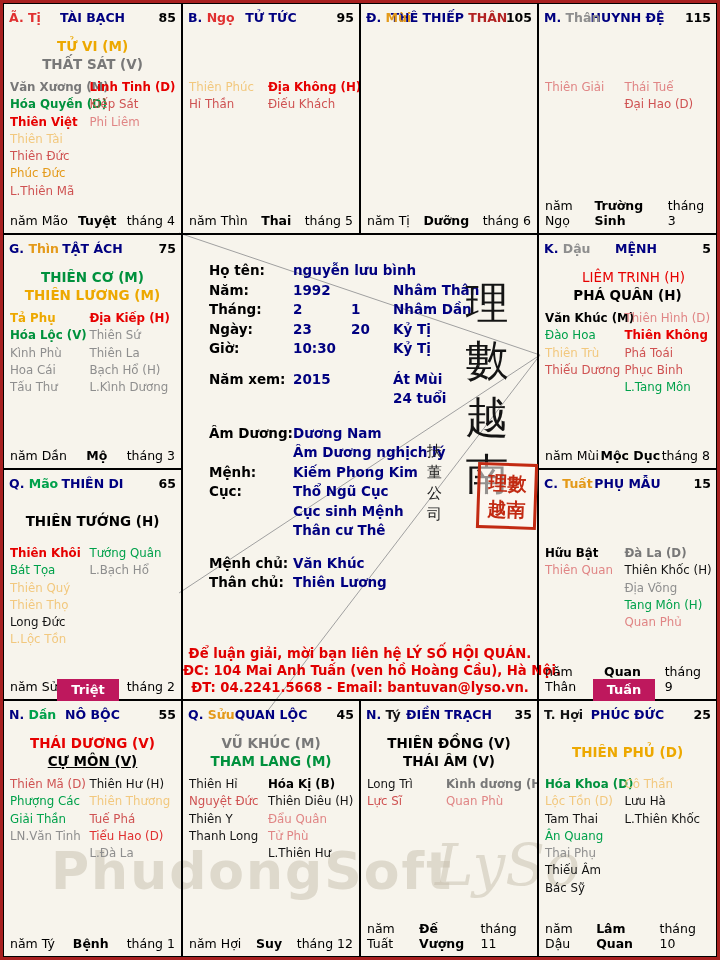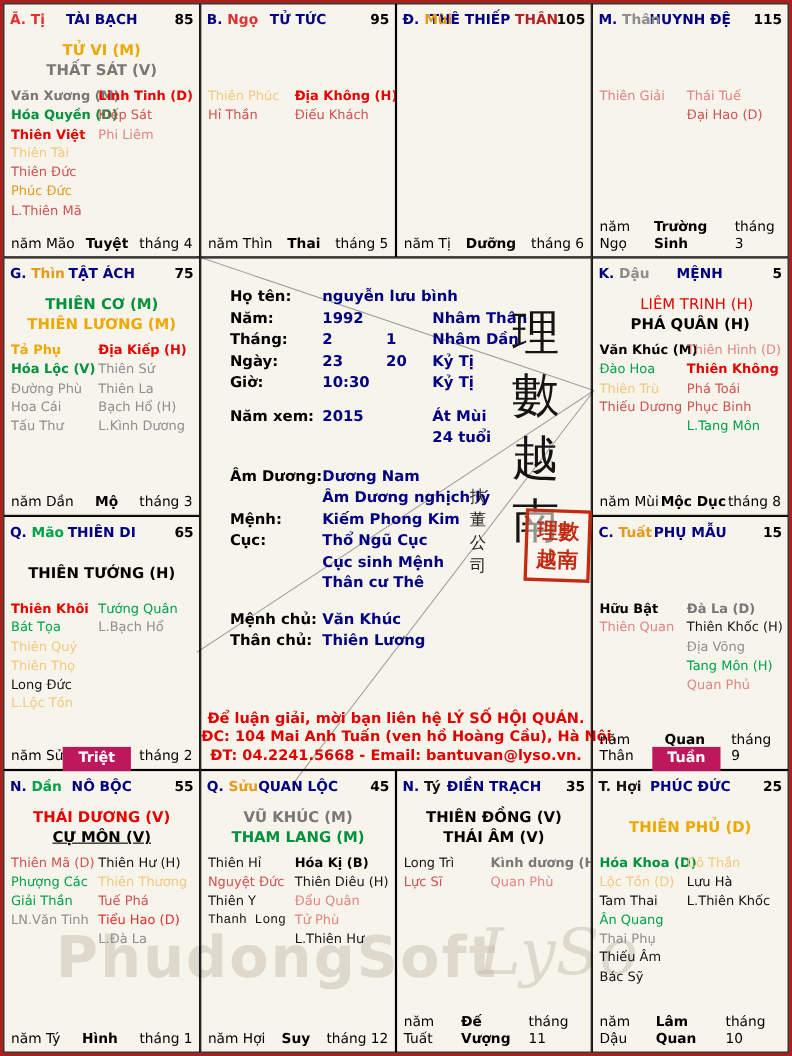--- a/index.html
+++ b/index.html
@@ -161,21 +161,21 @@
         <span class="pscore">75</span>
       </div>
       <div class="mains">
         <div style="color: rgb(0, 145, 61); font-weight: bold;">THIÊN CƠ (M)</div>
         <div style="color: rgb(237, 168, 0); font-weight: bold;">THIÊN LƯƠNG (M)</div>
       </div>
       <div class="cols">
         <div class="colL">
           <div style="color: rgb(237, 168, 0); font-weight: bold;">Tả Phụ</div>
           <div style="color: rgb(0, 145, 61); font-weight: bold;">Hóa Lộc (V)</div>
-          <div style="color: rgb(142, 142, 142);">Đường Phù</div>
+          <div style="color: rgb(142, 142, 142);">Kình Phù</div>
           <div style="color: rgb(142, 142, 142);">Hoa Cái</div>
           <div style="color: rgb(142, 142, 142);">Tấu Thư</div>
         </div>
         <div class="colR">
           <div style="color: rgb(230, 0, 0); font-weight: bold;">Địa Kiếp (H)</div>
           <div style="color: rgb(142, 142, 142);">Thiên Sứ</div>
           <div style="color: rgb(142, 142, 142);">Thiên La</div>
           <div style="color: rgb(142, 142, 142);">Bạch Hổ (H)</div>
           <div style="color: rgb(142, 142, 142);">L.Kình Dương</div>
         </div>
@@ -326,40 +326,40 @@
         <div class="colR">
           <div style="color: rgb(20, 20, 20);">Thiên Hư (H)</div>
           <div style="color: rgb(242, 200, 126);">Thiên Thương</div>
           <div style="color: rgb(207, 82, 82);">Tuế Phá</div>
           <div style="color: rgb(224, 48, 48);">Tiểu Hao (D)</div>
           <div style="color: rgb(142, 142, 142);">L.Đà La</div>
         </div>
       </div>
       <div class="pf">
         <span>năm Tý</span>
-        <span class="stage">Hình</span>
+        <span class="stage">Bệnh</span>
         <span>tháng 1</span>
       </div>
     </div>
   <div class="cell">
       <div class="ph">
         <span class="ptitle" style="color: rgb(0, 0, 128);">QUAN LỘC</span>
         <span class="canchi"><span style="color: rgb(0, 0, 128);">Q. </span><span style="color: rgb(228, 154, 26);">Sửu</span></span>
         <span class="pscore">45</span>
       </div>
       <div class="mains">
         <div style="color: rgb(120, 120, 120); font-weight: bold;">VŨ KHÚC (M)</div>
         <div style="color: rgb(0, 145, 61); font-weight: bold;">THAM LANG (M)</div>
       </div>
       <div class="cols">
         <div class="colL">
           <div style="color: rgb(20, 20, 20);">Thiên Hỉ</div>
           <div style="color: rgb(207, 82, 82);">Nguyệt Đức</div>
           <div style="color: rgb(20, 20, 20);">Thiên Y</div>
-          <div style="color: rgb(20, 20, 20); font-family: Liberation Mono, monospace;">Thanh Long</div>
+          <div style="color: rgb(20, 20, 20);">Thanh Long</div>
         </div>
         <div class="colR">
           <div style="color: rgb(0, 0, 0); font-weight: bold;">Hóa Kị (B)</div>
           <div style="color: rgb(20, 20, 20);">Thiên Diêu (H)</div>
           <div style="color: rgb(224, 133, 133);">Đẩu Quân</div>
           <div style="color: rgb(224, 133, 133);">Tử Phù</div>
           <div style="color: rgb(20, 20, 20);">L.Thiên Hư</div>
         </div>
       </div>
       <div class="pf">

